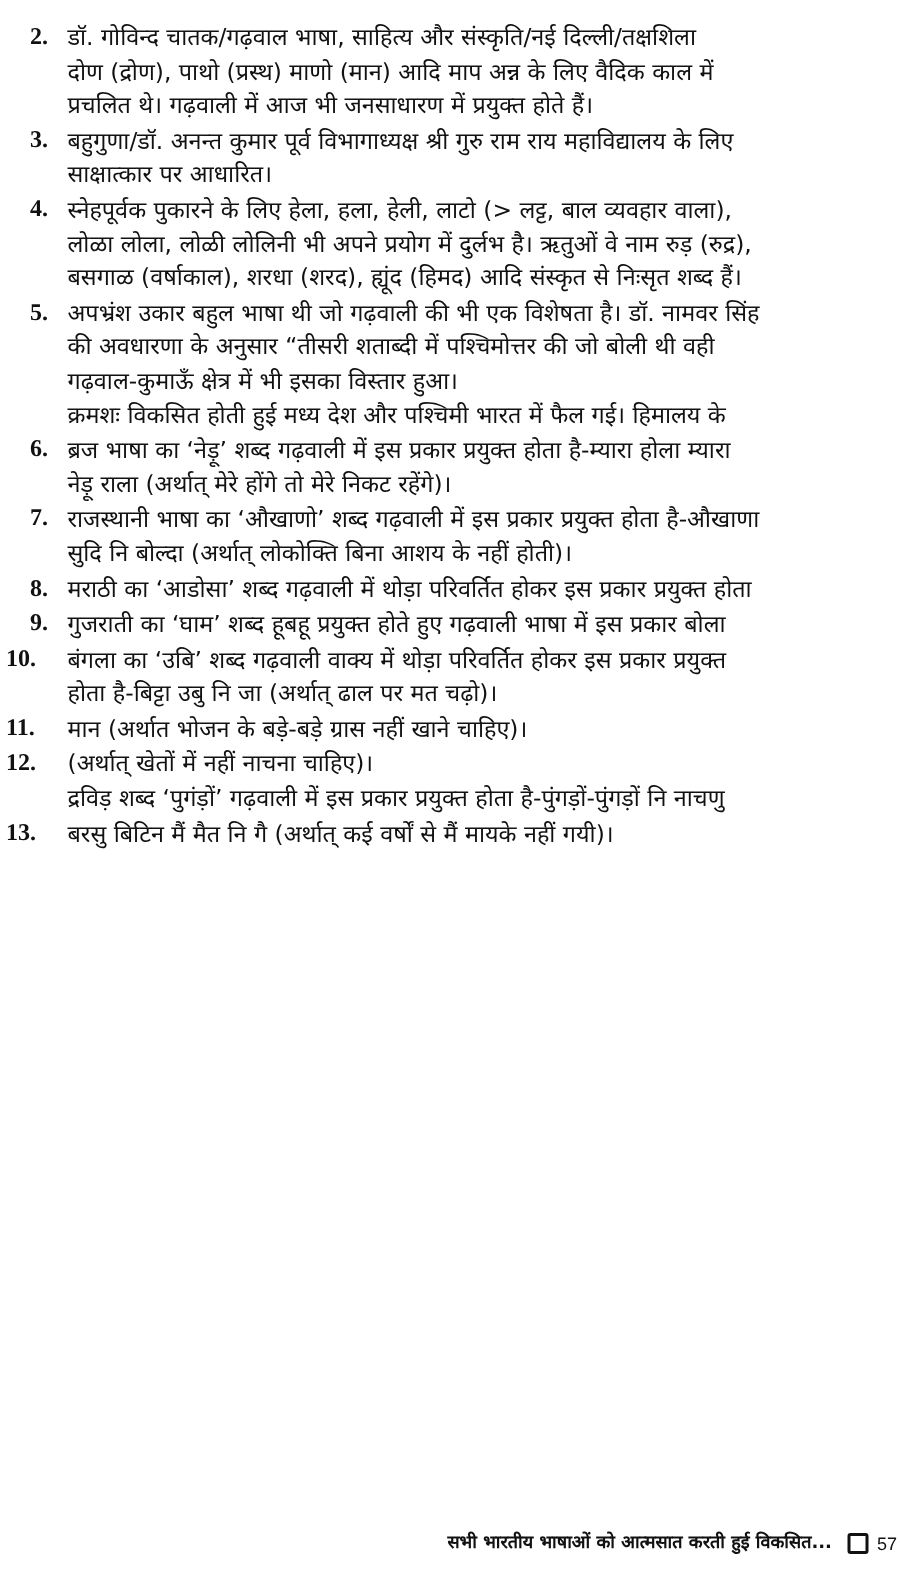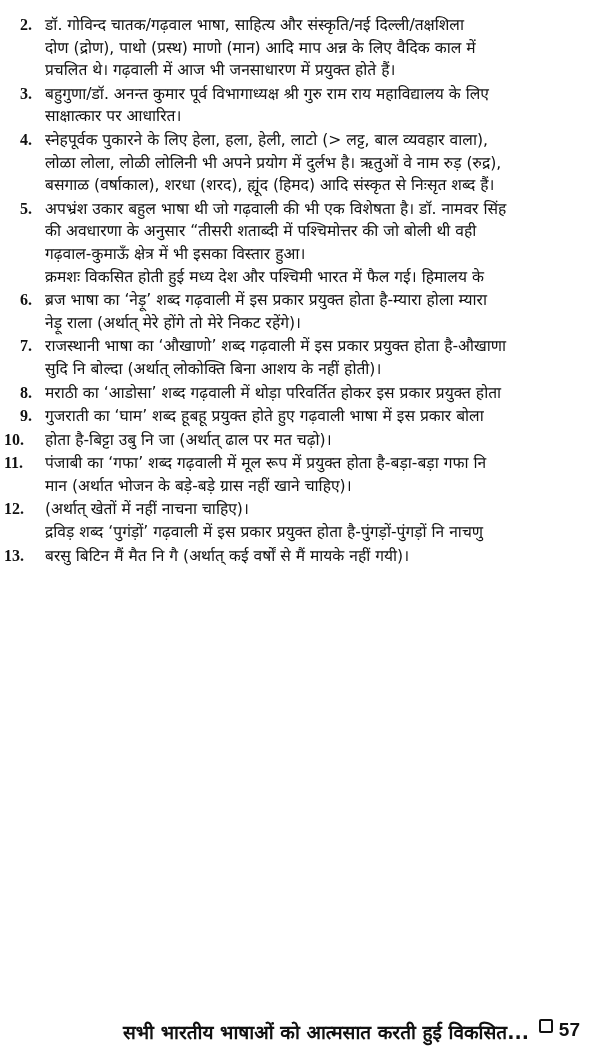--- a/index.html
+++ b/index.html
@@ -16,29 +16,29 @@
       text-align: justify; text-align-last: left;
       margin-bottom: 1px;
     }
     .note .num {
       position: absolute; left: 20px; top: 0;
       font-family: "Liberation Serif", serif; font-weight: bold; font-size: 16px;
     }
     .note.wide .num { left: 4px; }
     .line { display: block; }
     .footer {
-      position: absolute; right: 20px; top: 1019px;
-      font-size: 19px; font-weight: bold; white-space: nowrap;
-      display: flex; align-items: flex-start; gap: 6px;
+      position: absolute; right: 2px; top: 1019px;
+      font-size: 12px; font-weight: bold; white-space: nowrap;
+      display: flex; align-items: flex-end; gap: 6px;
     }
     .footer .box {
       display: inline-block; width: 10px; height: 10px;
       border: 2px solid #111; border-radius: 2px; margin-left: 4px;
     }
-    .footer .pn { font-family: "Liberation Sans", sans-serif; font-weight: bold; }
+    .footer .pn { font-family: "Liberation Sans", sans-serif; font-weight: normal; }
   </style>
 </head>
 <body>
 
 <div class="page" id="notes">
     <div class="note">
       <span class="num">2.</span>
       <span class="line">डॉ. गोविन्द चातक/गढ़वाल भाषा, साहित्य और संस्कृति/नई दिल्ली/तक्षशिला</span>
       <span class="line">दोण (द्रोण), पाथो (प्रस्थ) माणो (मान) आदि माप अन्न के लिए वैदिक काल में</span>
       <span class="line">प्रचलित थे। गढ़वाली में आज भी जनसाधारण में प्रयुक्त होते हैं।</span>
@@ -74,25 +74,25 @@
     <div class="note">
       <span class="num">8.</span>
       <span class="line">मराठी का ‘आडोसा’ शब्द गढ़वाली में थोड़ा परिवर्तित होकर इस प्रकार प्रयुक्त होता</span>
     </div>
     <div class="note">
       <span class="num">9.</span>
       <span class="line">गुजराती का ‘घाम’ शब्द हूबहू प्रयुक्त होते हुए गढ़वाली भाषा में इस प्रकार बोला</span>
     </div>
     <div class="note wide">
       <span class="num">10.</span>
+      <span class="line">बंगला का ‘उबि’ शब्द गढ़वाली वाक्य में थोड़ा परिवर्तित होकर इस प्रकार प्रयुक्त</span>
       <span class="line">होता है-बिट्टा उबु नि जा (अर्थात् ढाल पर मत चढ़ो)।</span>
     </div>
     <div class="note wide">
       <span class="num">11.</span>
-      <span class="line">पंजाबी का ‘गफा’ शब्द गढ़वाली में मूल रूप में प्रयुक्त होता है-बड़ा-बड़ा गफा नि</span>
       <span class="line">मान (अर्थात भोजन के बड़े-बड़े ग्रास नहीं खाने चाहिए)।</span>
     </div>
     <div class="note wide">
       <span class="num">12.</span>
       <span class="line">(अर्थात् खेतों में नहीं नाचना चाहिए)।</span>
       <span class="line">द्रविड़ शब्द ‘पुगंड़ों’ गढ़वाली में इस प्रकार प्रयुक्त होता है-पुंगड़ों-पुंगड़ों नि नाचणु</span>
     </div>
     <div class="note wide">
       <span class="num">13.</span>
       <span class="line">बरसु बिटिन मैं मैत नि गै (अर्थात् कई वर्षों से मैं मायके नहीं गयी)।</span>

